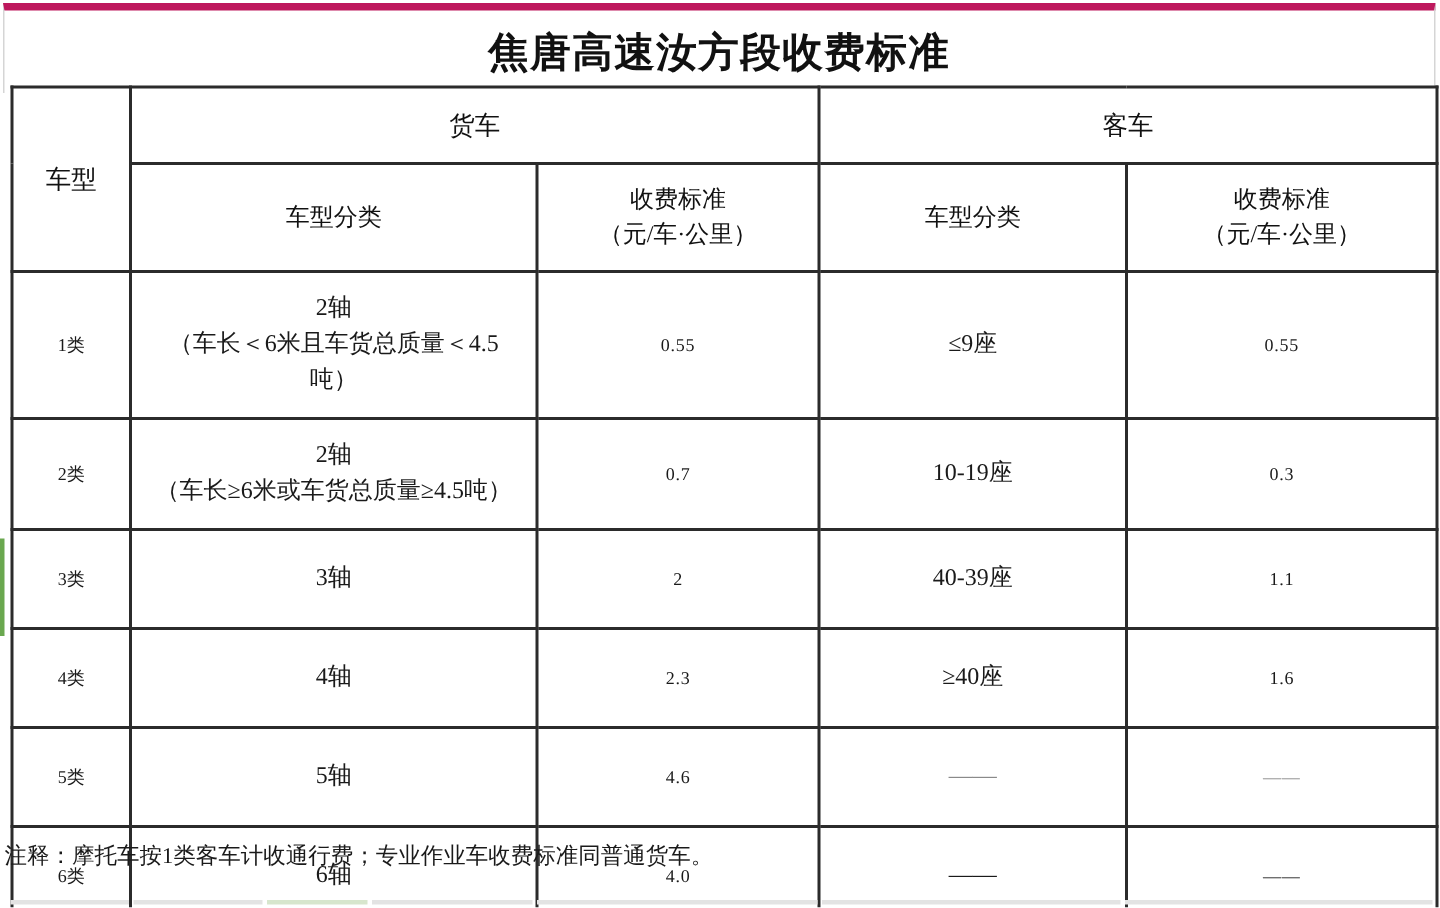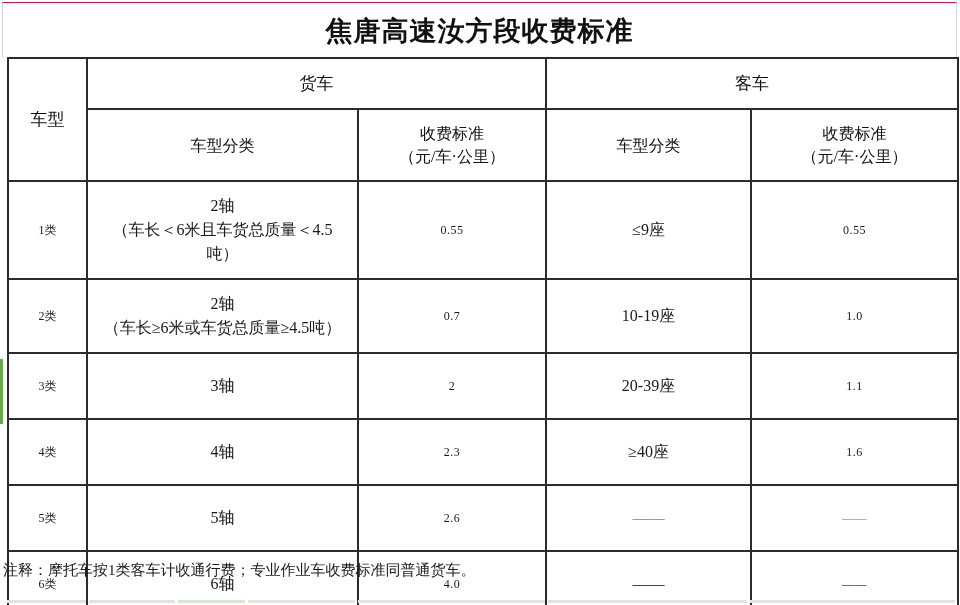--- a/index.html
+++ b/index.html
@@ -16,21 +16,21 @@
     background: #ffffff;
     overflow: hidden;
   }
   
   .title-block {
     position: absolute;
     left: 2px;
     top: 2px;
     width: 953px;
     height: 55px;
-    border-top: 1px solid #be185d;
+    border-top: 5px solid #be185d;
     border-left: 1px solid #d5d5d5;
     border-right: 1px solid #d5d5d5;
     display: flex;
     align-items: center;
     justify-content: center;
   }
   .title-block h1 {
     margin: 0;
     font-size: 27px;
     font-weight: bold;
@@ -160,43 +160,43 @@
       </tr>
 
       <tr class="drow">
         <td class="cls">2类</td>
         <td class="tcls">
           <div>2轴</div>
           <div>（车长≥6米或车货总质量≥4.5吨）</div>
         </td>
         <td class="rate">0.7</td>
         <td class="tcls">10-19座</td>
-        <td class="rate">1.0</td>
+        <td class="rate">0.3</td>
       </tr>
 
       <tr class="drow">
         <td class="cls">3类</td>
         <td class="tcls">3轴</td>
         <td class="rate">2</td>
-        <td class="tcls">20-39座</td>
+        <td class="tcls">40-39座</td>
         <td class="rate">1.1</td>
       </tr>
 
       <tr class="drow">
         <td class="cls">4类</td>
         <td class="tcls">4轴</td>
         <td class="rate">2.3</td>
         <td class="tcls">≥40座</td>
         <td class="rate">1.6</td>
       </tr>
 
       <tr class="drow">
         <td class="cls">5类</td>
         <td class="tcls">5轴</td>
-        <td class="rate">2.6</td>
+        <td class="rate">4.6</td>
         <td class="tcls muted">——</td>
         <td class="rate muted">——</td>
       </tr>
 
       <tr class="drow">
         <td class="cls">6类</td>
         <td class="tcls">6轴</td>
         <td class="rate">4.0</td>
         <td class="tcls">——</td>
         <td class="rate">——</td>

